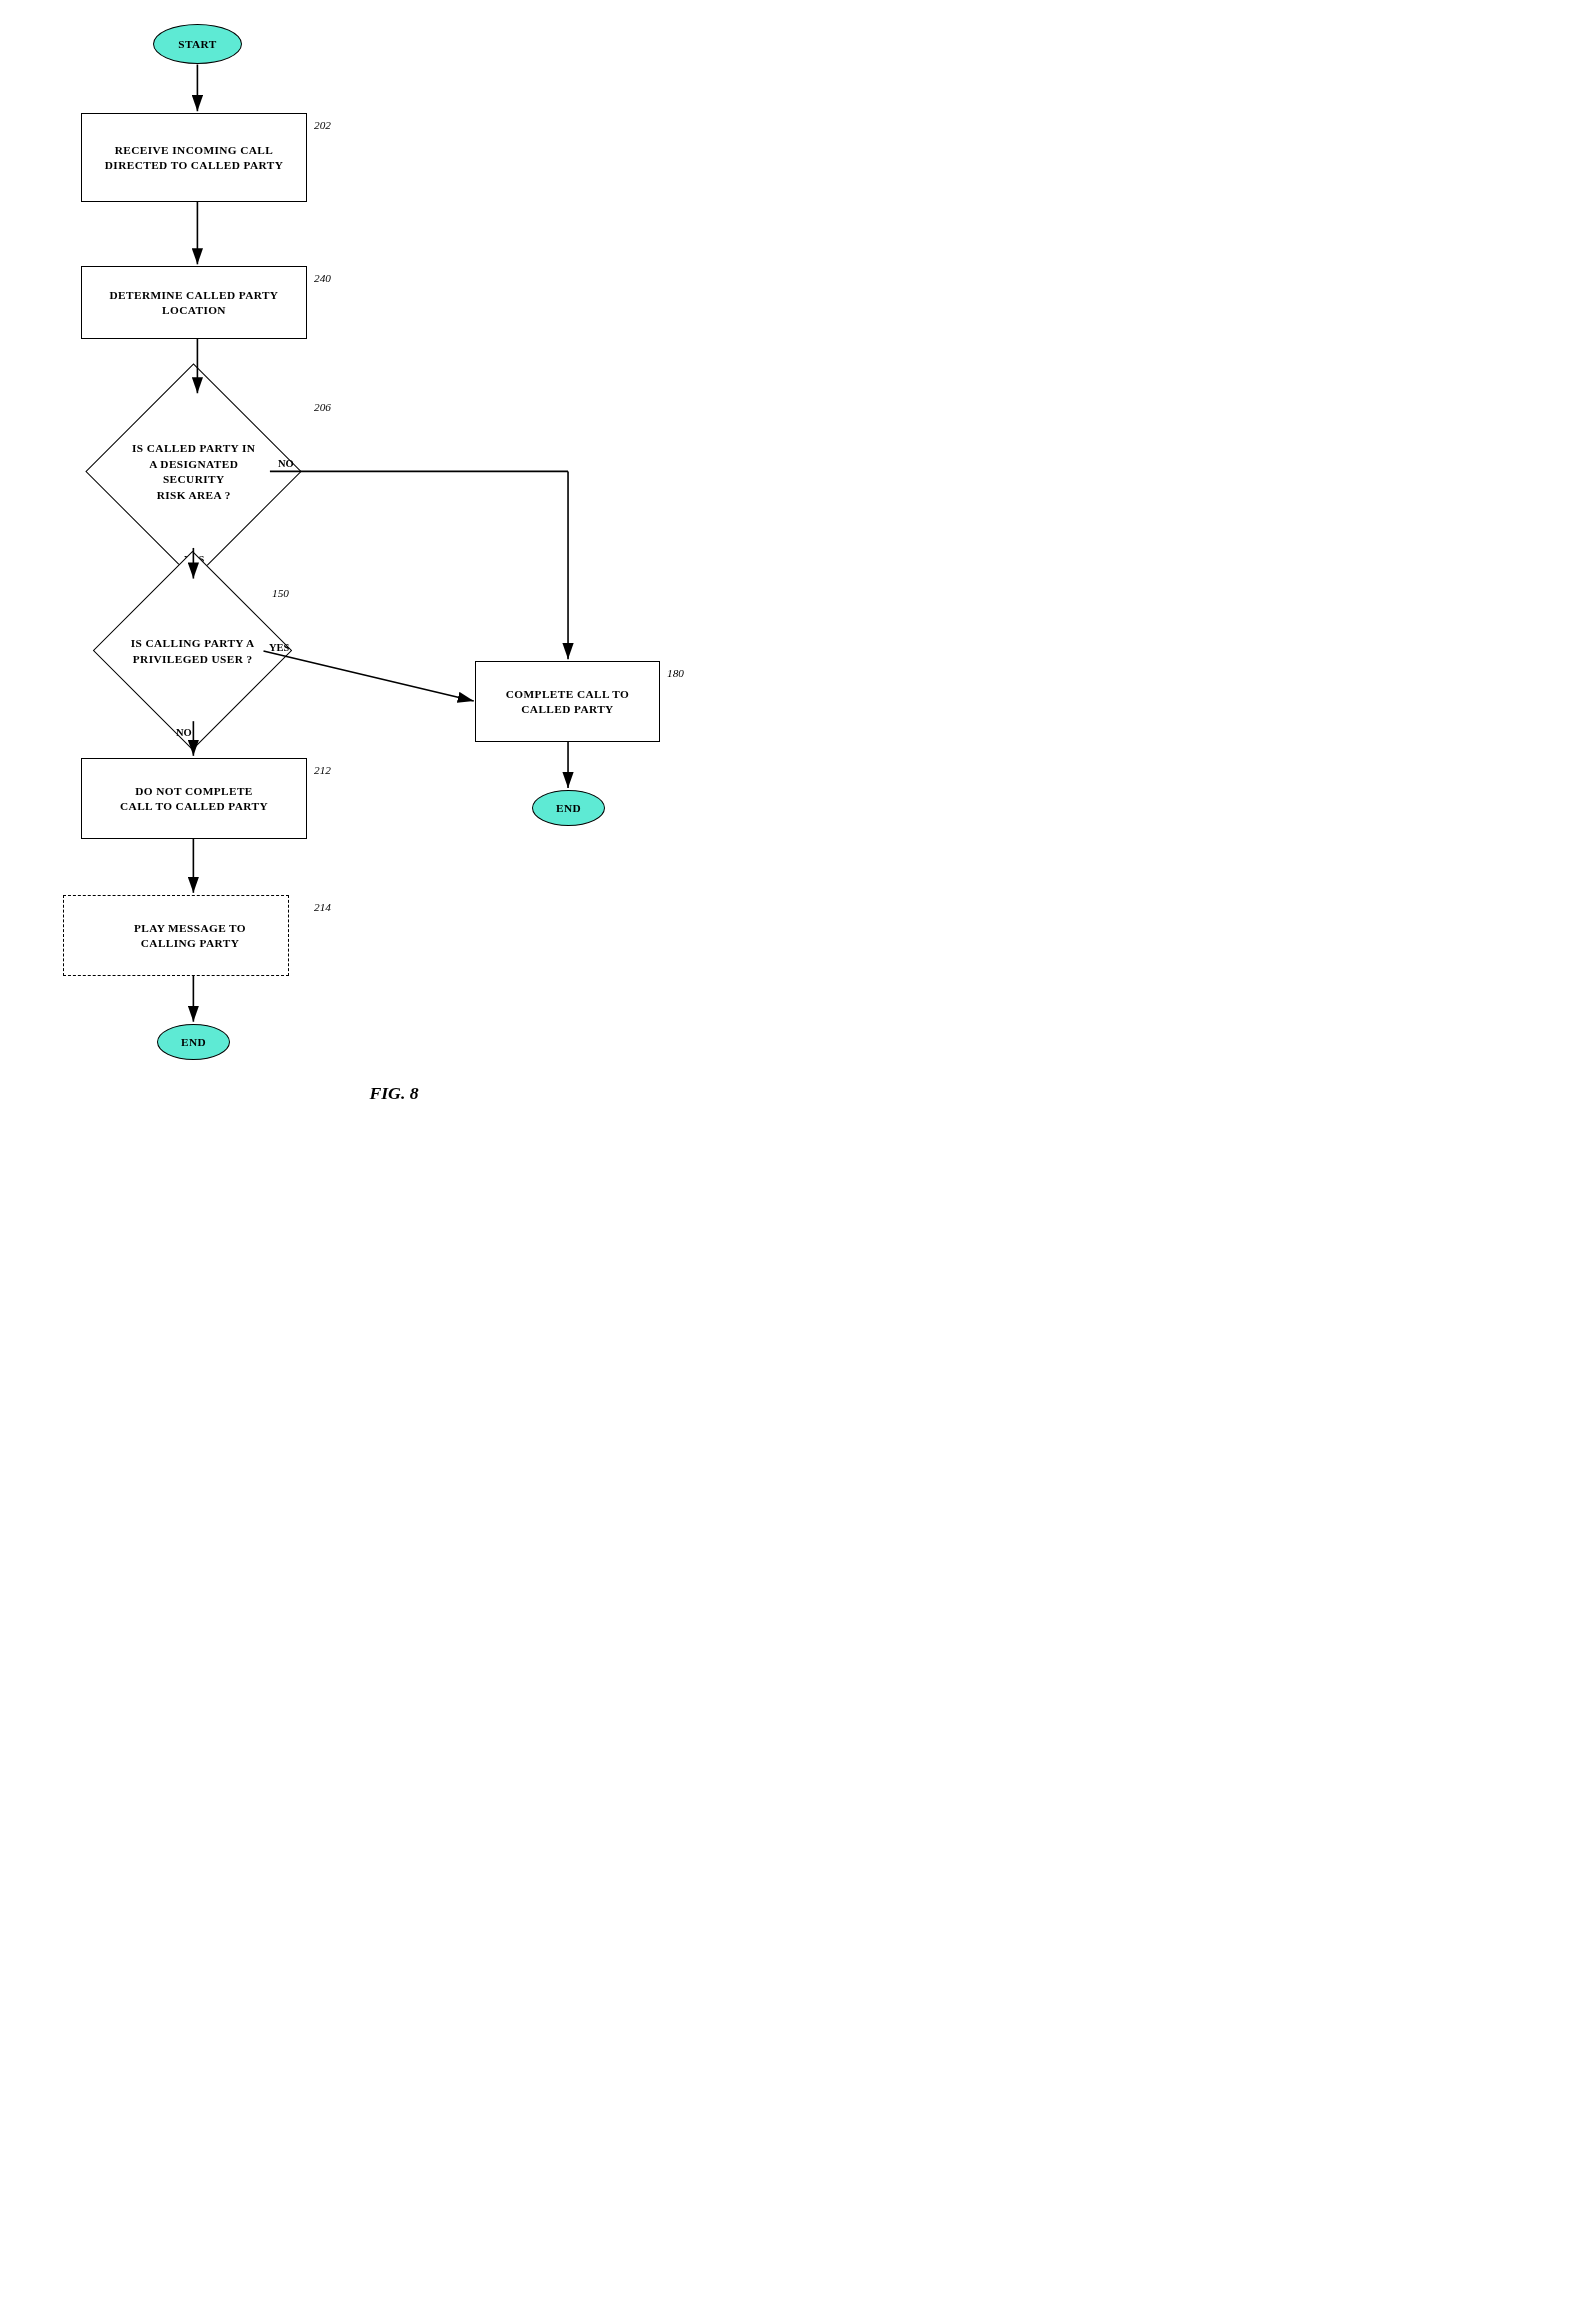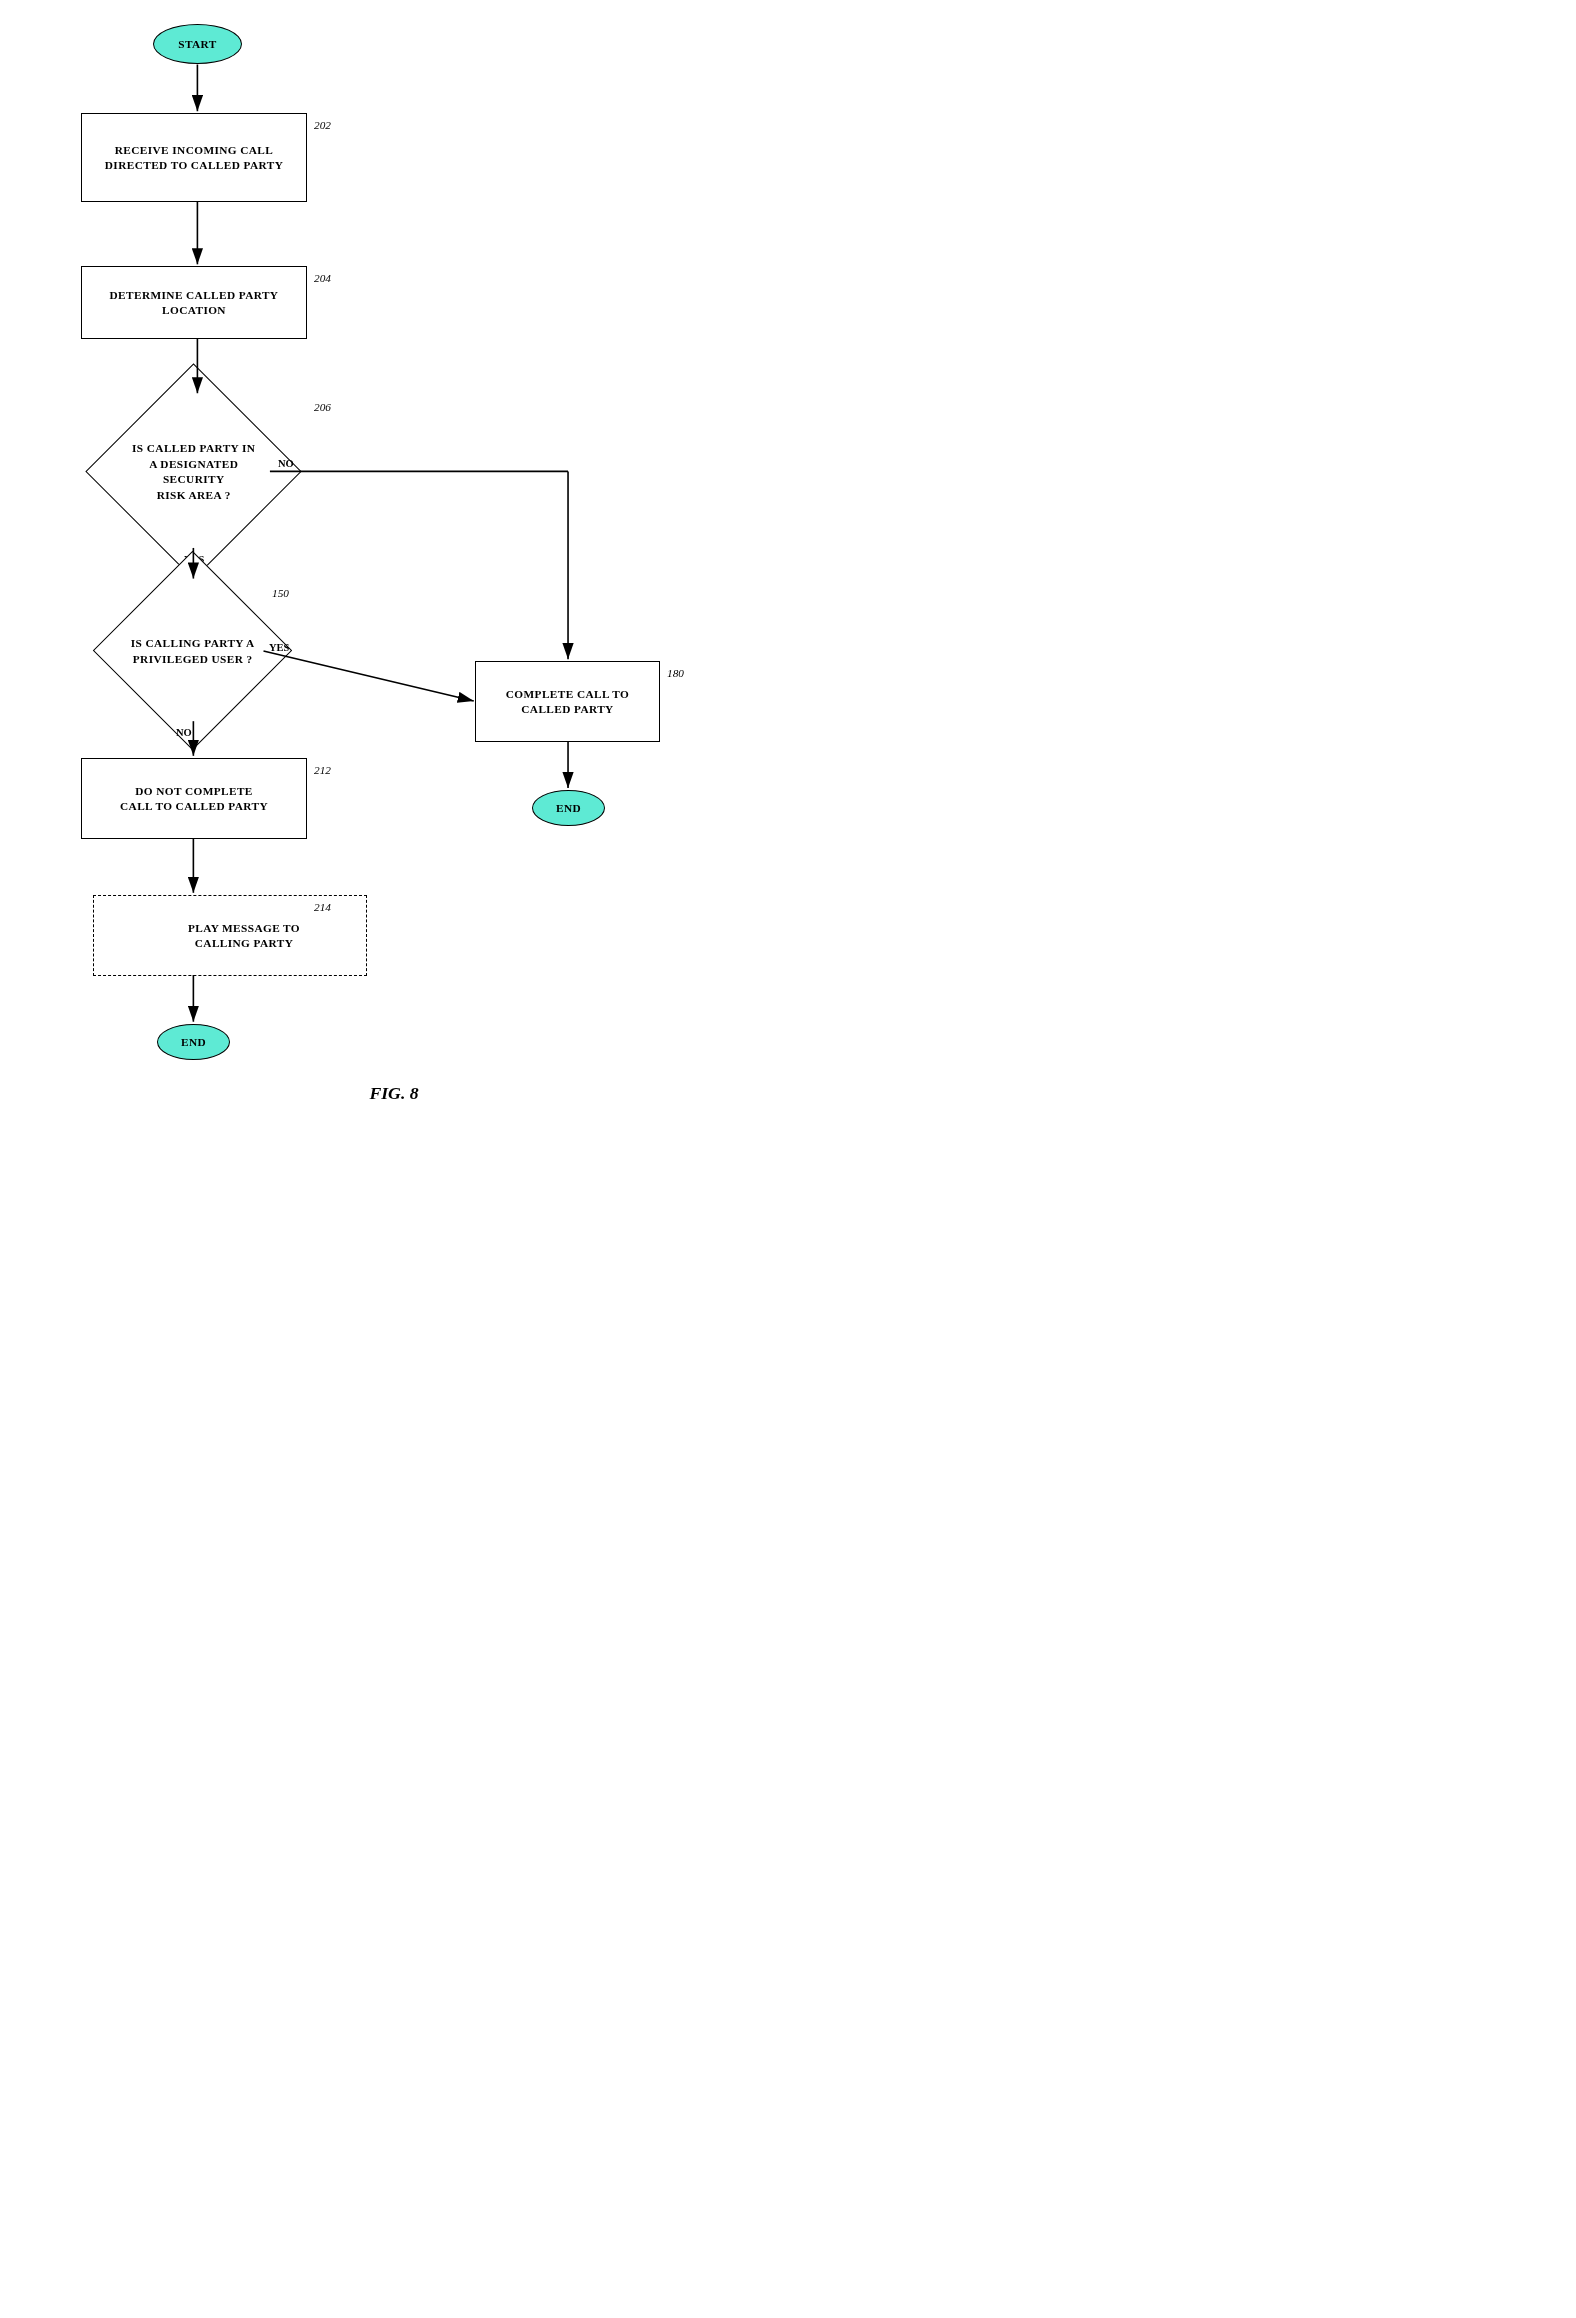--- a/index.html
+++ b/index.html
@@ -102,21 +102,21 @@
   </div>
 
   <div class="shape rectangle" style="width:226px;height:89px;left:81px;top:113px;">
     <span class="shape-text">RECEIVE INCOMING CALL<br>DIRECTED TO CALLED PARTY</span>
   </div>
   <span class="label-tag" style="left:314px;top:119px;">202</span>
 
   <div class="shape rectangle" style="width:226px;height:73px;left:81px;top:266px;">
     <span class="shape-text">DETERMINE CALLED PARTY<br>LOCATION</span>
   </div>
-  <span class="label-tag" style="left:314px;top:272px;">204</span>
+  <span class="label-tag" style="left:314px;top:272px;">240</span>
 
   <div class="shape diamond" style="width:153px;height:153px;left:117px;top:395px;">
     <div class="diamond-inner">
       <span class="shape-text">IS CALLED PARTY IN<br>A DESIGNATED<br>SECURITY<br>RISK AREA ?</span>
     </div>
   </div>
   <span class="label-tag" style="left:314px;top:401px;">206</span>
 
   <span style="position:absolute;left:184px;top:554px;font-size:10.5px;font-weight:bold;">YES</span>
 
@@ -140,21 +140,21 @@
 
   <div class="shape rectangle" style="width:226px;height:81px;left:81px;top:758px;">
     <span class="shape-text">DO NOT COMPLETE<br>CALL TO CALLED PARTY</span>
   </div>
   <span class="label-tag" style="left:314px;top:764px;">212</span>
 
   <div class="shape oval" style="width:73px;height:36px;left:532px;top:790px;">
     <span class="shape-text">END</span>
   </div>
 
-  <div class="shape rectangle-dashed" style="width:274px;height:81px;left:93px;top:895px;padding-left:28px;">
+  <div class="shape rectangle-dashed" style="width:226px;height:81px;left:63px;top:895px;padding-left:28px;">
     <span class="shape-text">PLAY MESSAGE TO<br>CALLING PARTY</span>
   </div>
   <span class="label-tag" style="left:314px;top:901px;">214</span>
 
   <div class="shape oval" style="width:73px;height:36px;left:157px;top:1024px;">
     <span class="shape-text">END</span>
   </div>
 
   <div class="fig-label" style="bottom:8px;">FIG. 8</div>
 

